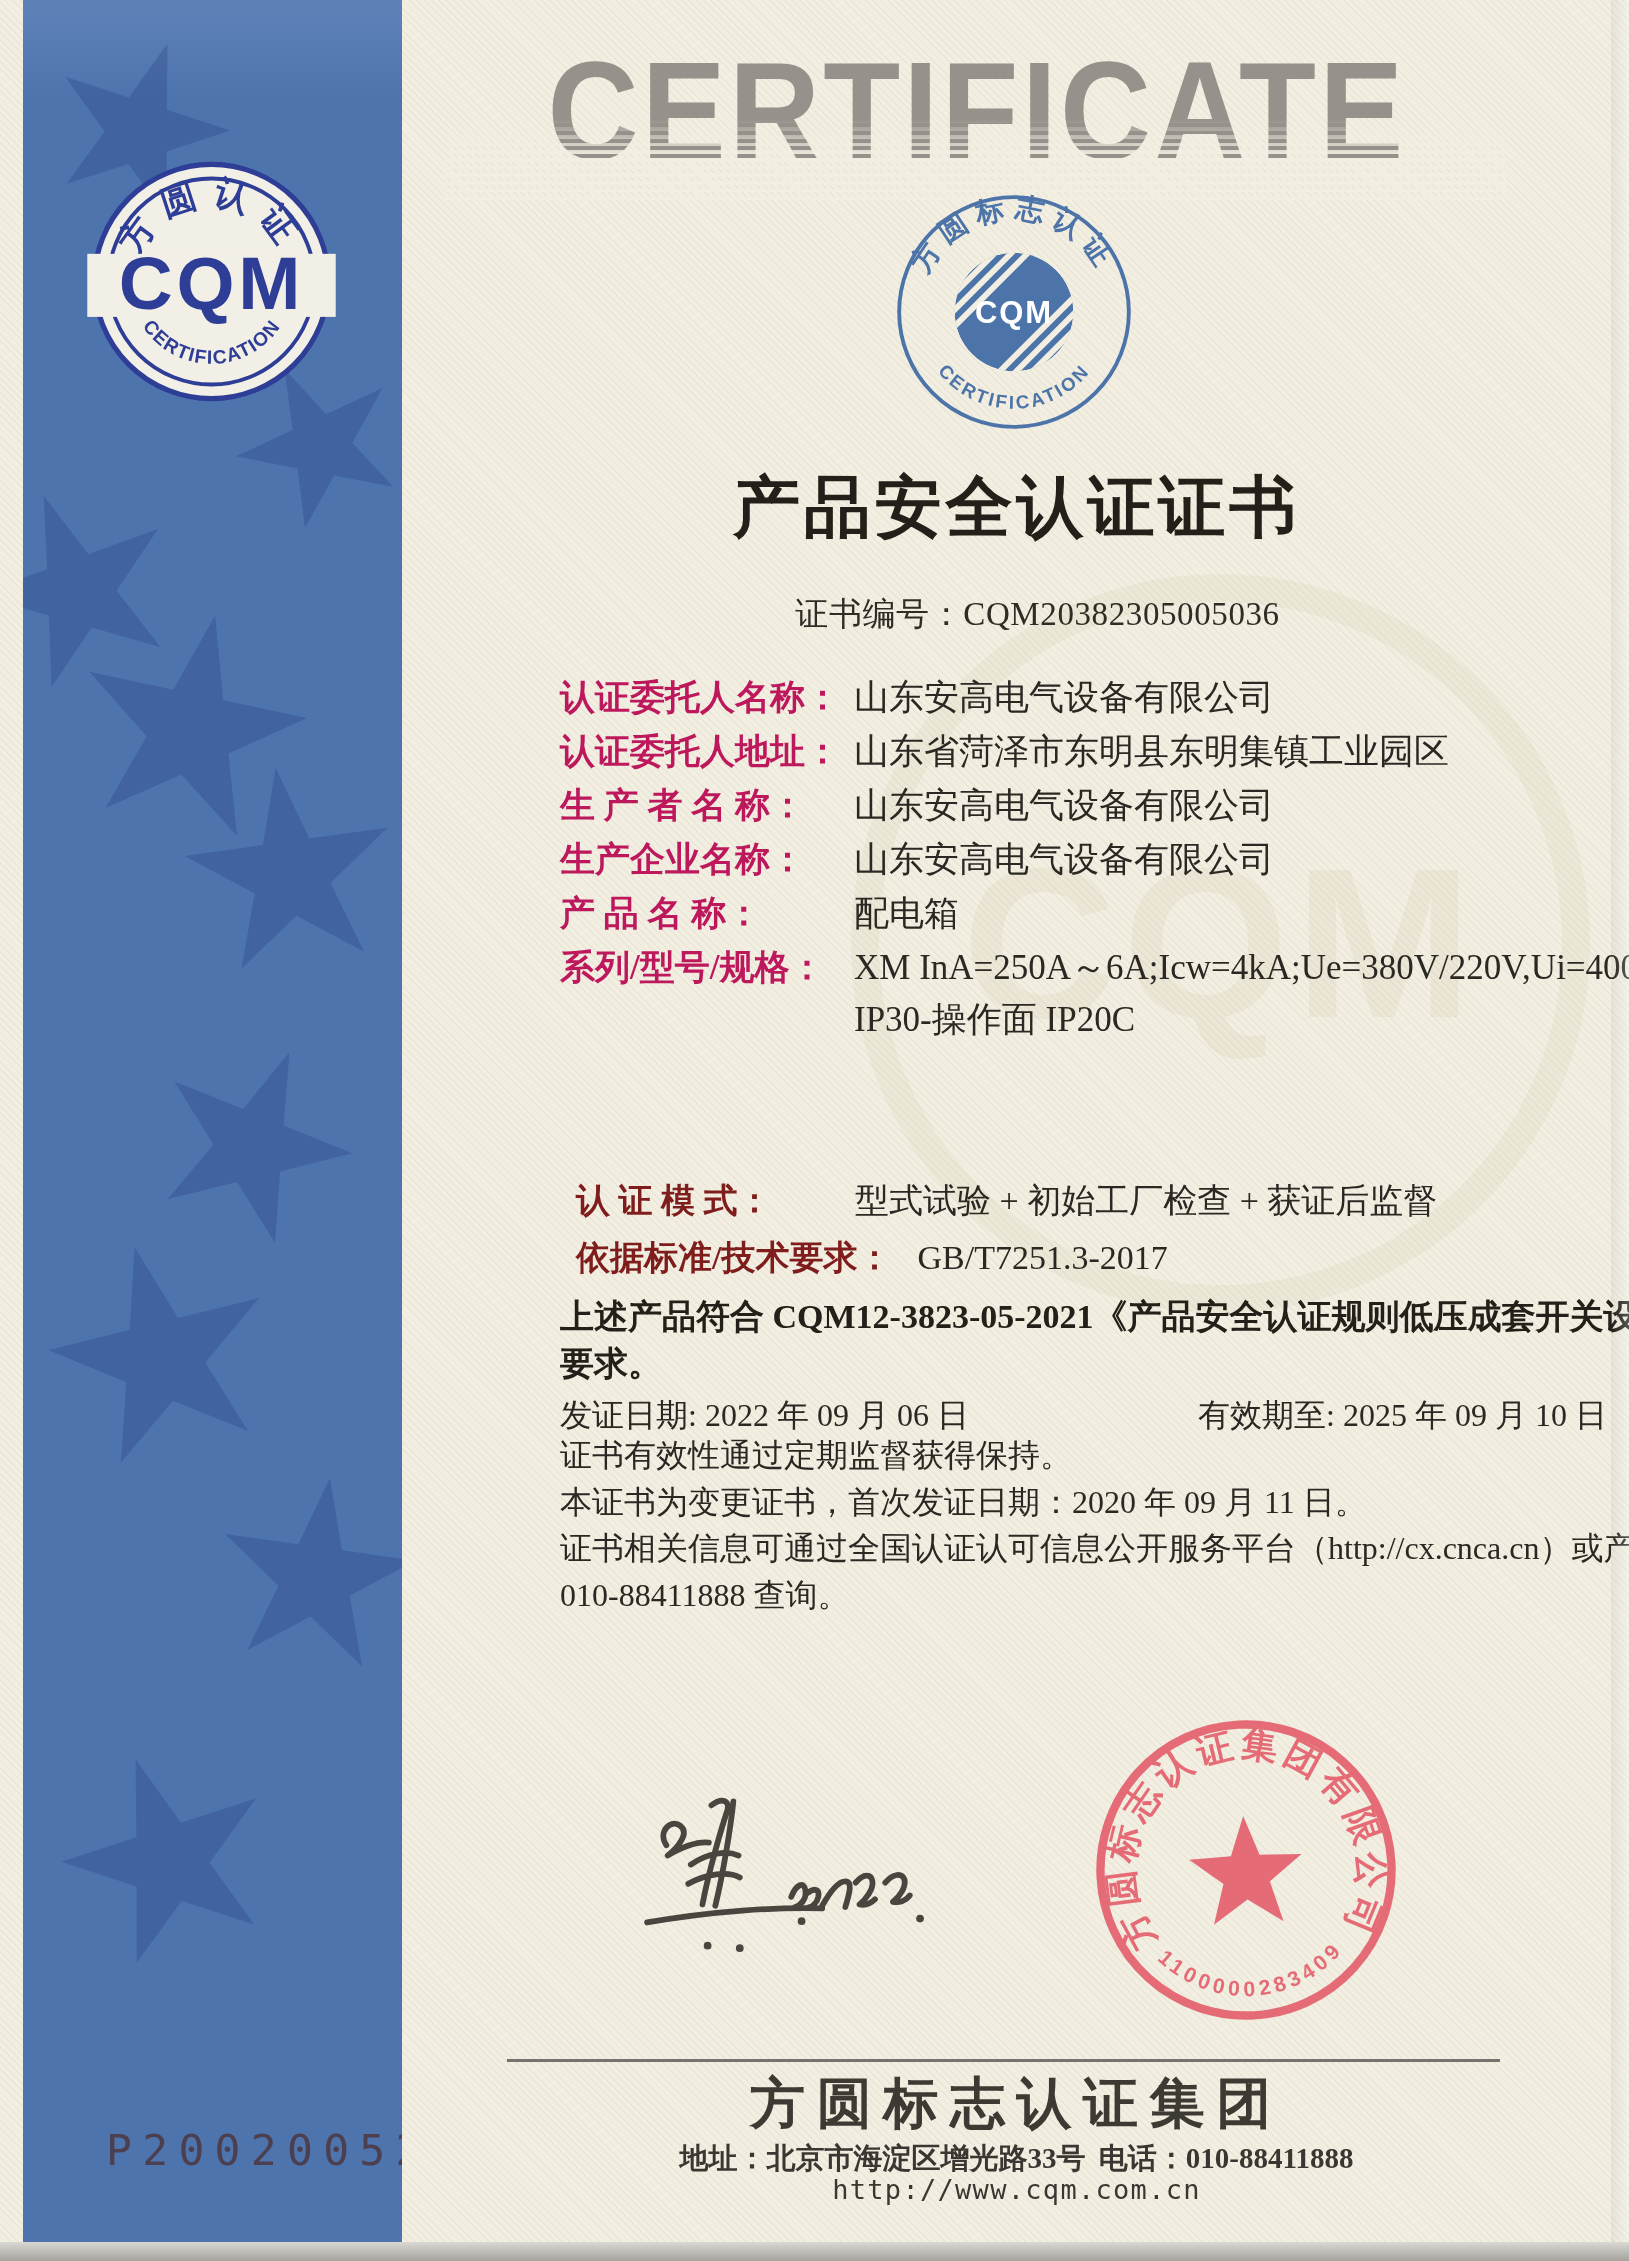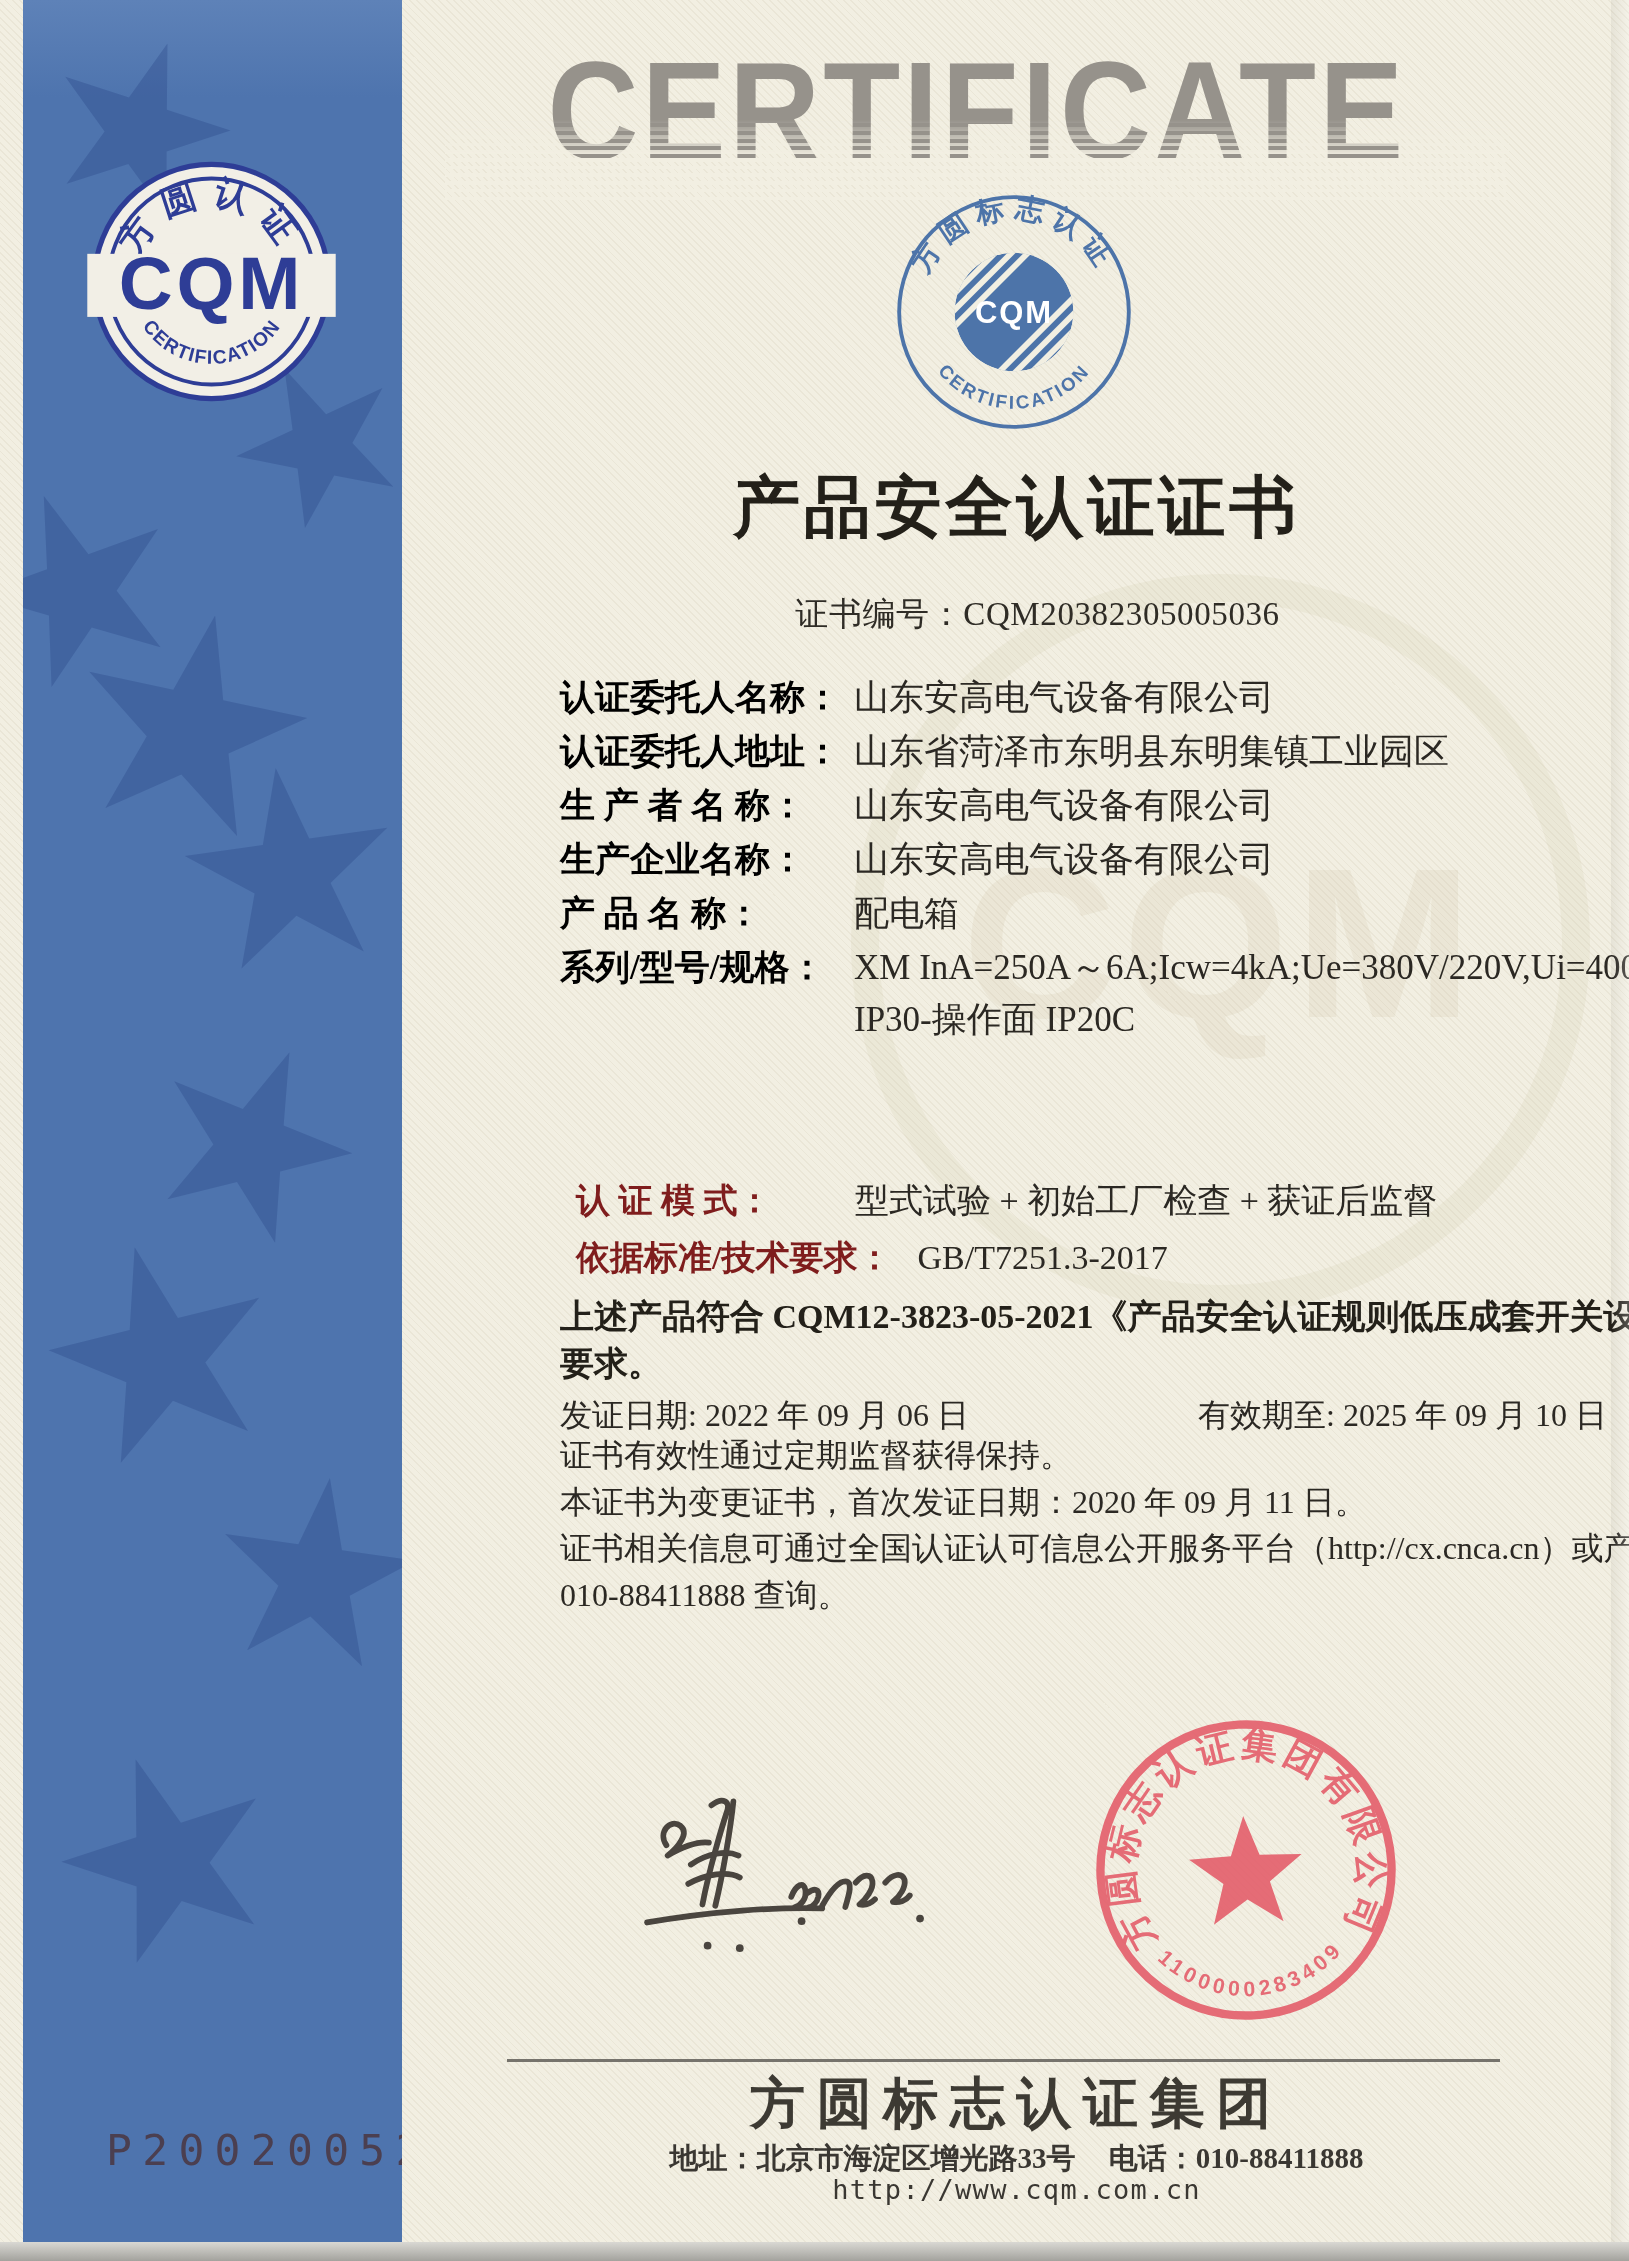--- a/index.html
+++ b/index.html
@@ -62,21 +62,21 @@
     border:28px solid rgba(197,183,148,.13);
     display:flex;align-items:center;justify-content:center;
     font-family:"Liberation Sans",sans-serif;font-weight:700;font-size:213px;
     color:rgba(197,183,148,.15);letter-spacing:6.4px;z-index:0;
   }
 
   
   .fields{left:560px;top:671px;width:1051px;font-size:35px;}
   .frow{height:54px;line-height:54px;white-space:nowrap;}
   .frow.spec{height:auto;}
-  .flabel{display:inline-block;width:279px;font-weight:700;color:#000000;vertical-align:top;}
+  .flabel{display:inline-block;width:279px;font-weight:700;color:#be185d;vertical-align:top;}
   .fvalue{color:#2b2823;margin-left:15px;}
   .spec .specwrap{display:inline-block;vertical-align:top;}
   .spec .l1{line-height:54px;}
   .spec .l2{line-height:50px;}
 
   .pline{left:560px;white-space:nowrap;font-size:34px;line-height:40px;color:#2b2823;}
   .pline .plabel{font-weight:700;color:#7f1d1d;margin-left:16px;}
   .pline.bold{font-weight:700;color:#232019;}
   .dates{left:560px;width:1047px;display:flex;justify-content:space-between;font-size:32px;line-height:39px;}
 
@@ -89,21 +89,21 @@
   
   .footer-line{left:507px;top:2059px;width:993px;height:3.2px;background:#76736c;}
   .brand-row{
     left:403px;top:2067px;width:1227px;text-align:center;
     font-size:55px;font-weight:700;letter-spacing:11.6px;color:#3d3a33;
   }
   .addr-row{
     left:403px;top:2139px;width:1227px;text-align:center;
     font-size:29px;color:#3a3732;font-weight:700;
   }
-  .addr-row span{margin:0 13px;}
+  .addr-row span{margin:0 3px;}
   .url-row{
     left:403px;top:2174px;width:1227px;text-align:center;
     font-family:"DejaVu Sans Mono",monospace;font-size:27px;letter-spacing:1.3px;color:#3a3732;
   }
   .bottom-strip{
     left:0;bottom:0;width:1630px;height:19.3px;
     background:linear-gradient(180deg,#d9d8d3,#a3a29d);
   }
   .right-edge{
     right:0;top:0;width:19.3px;height:2261px;

